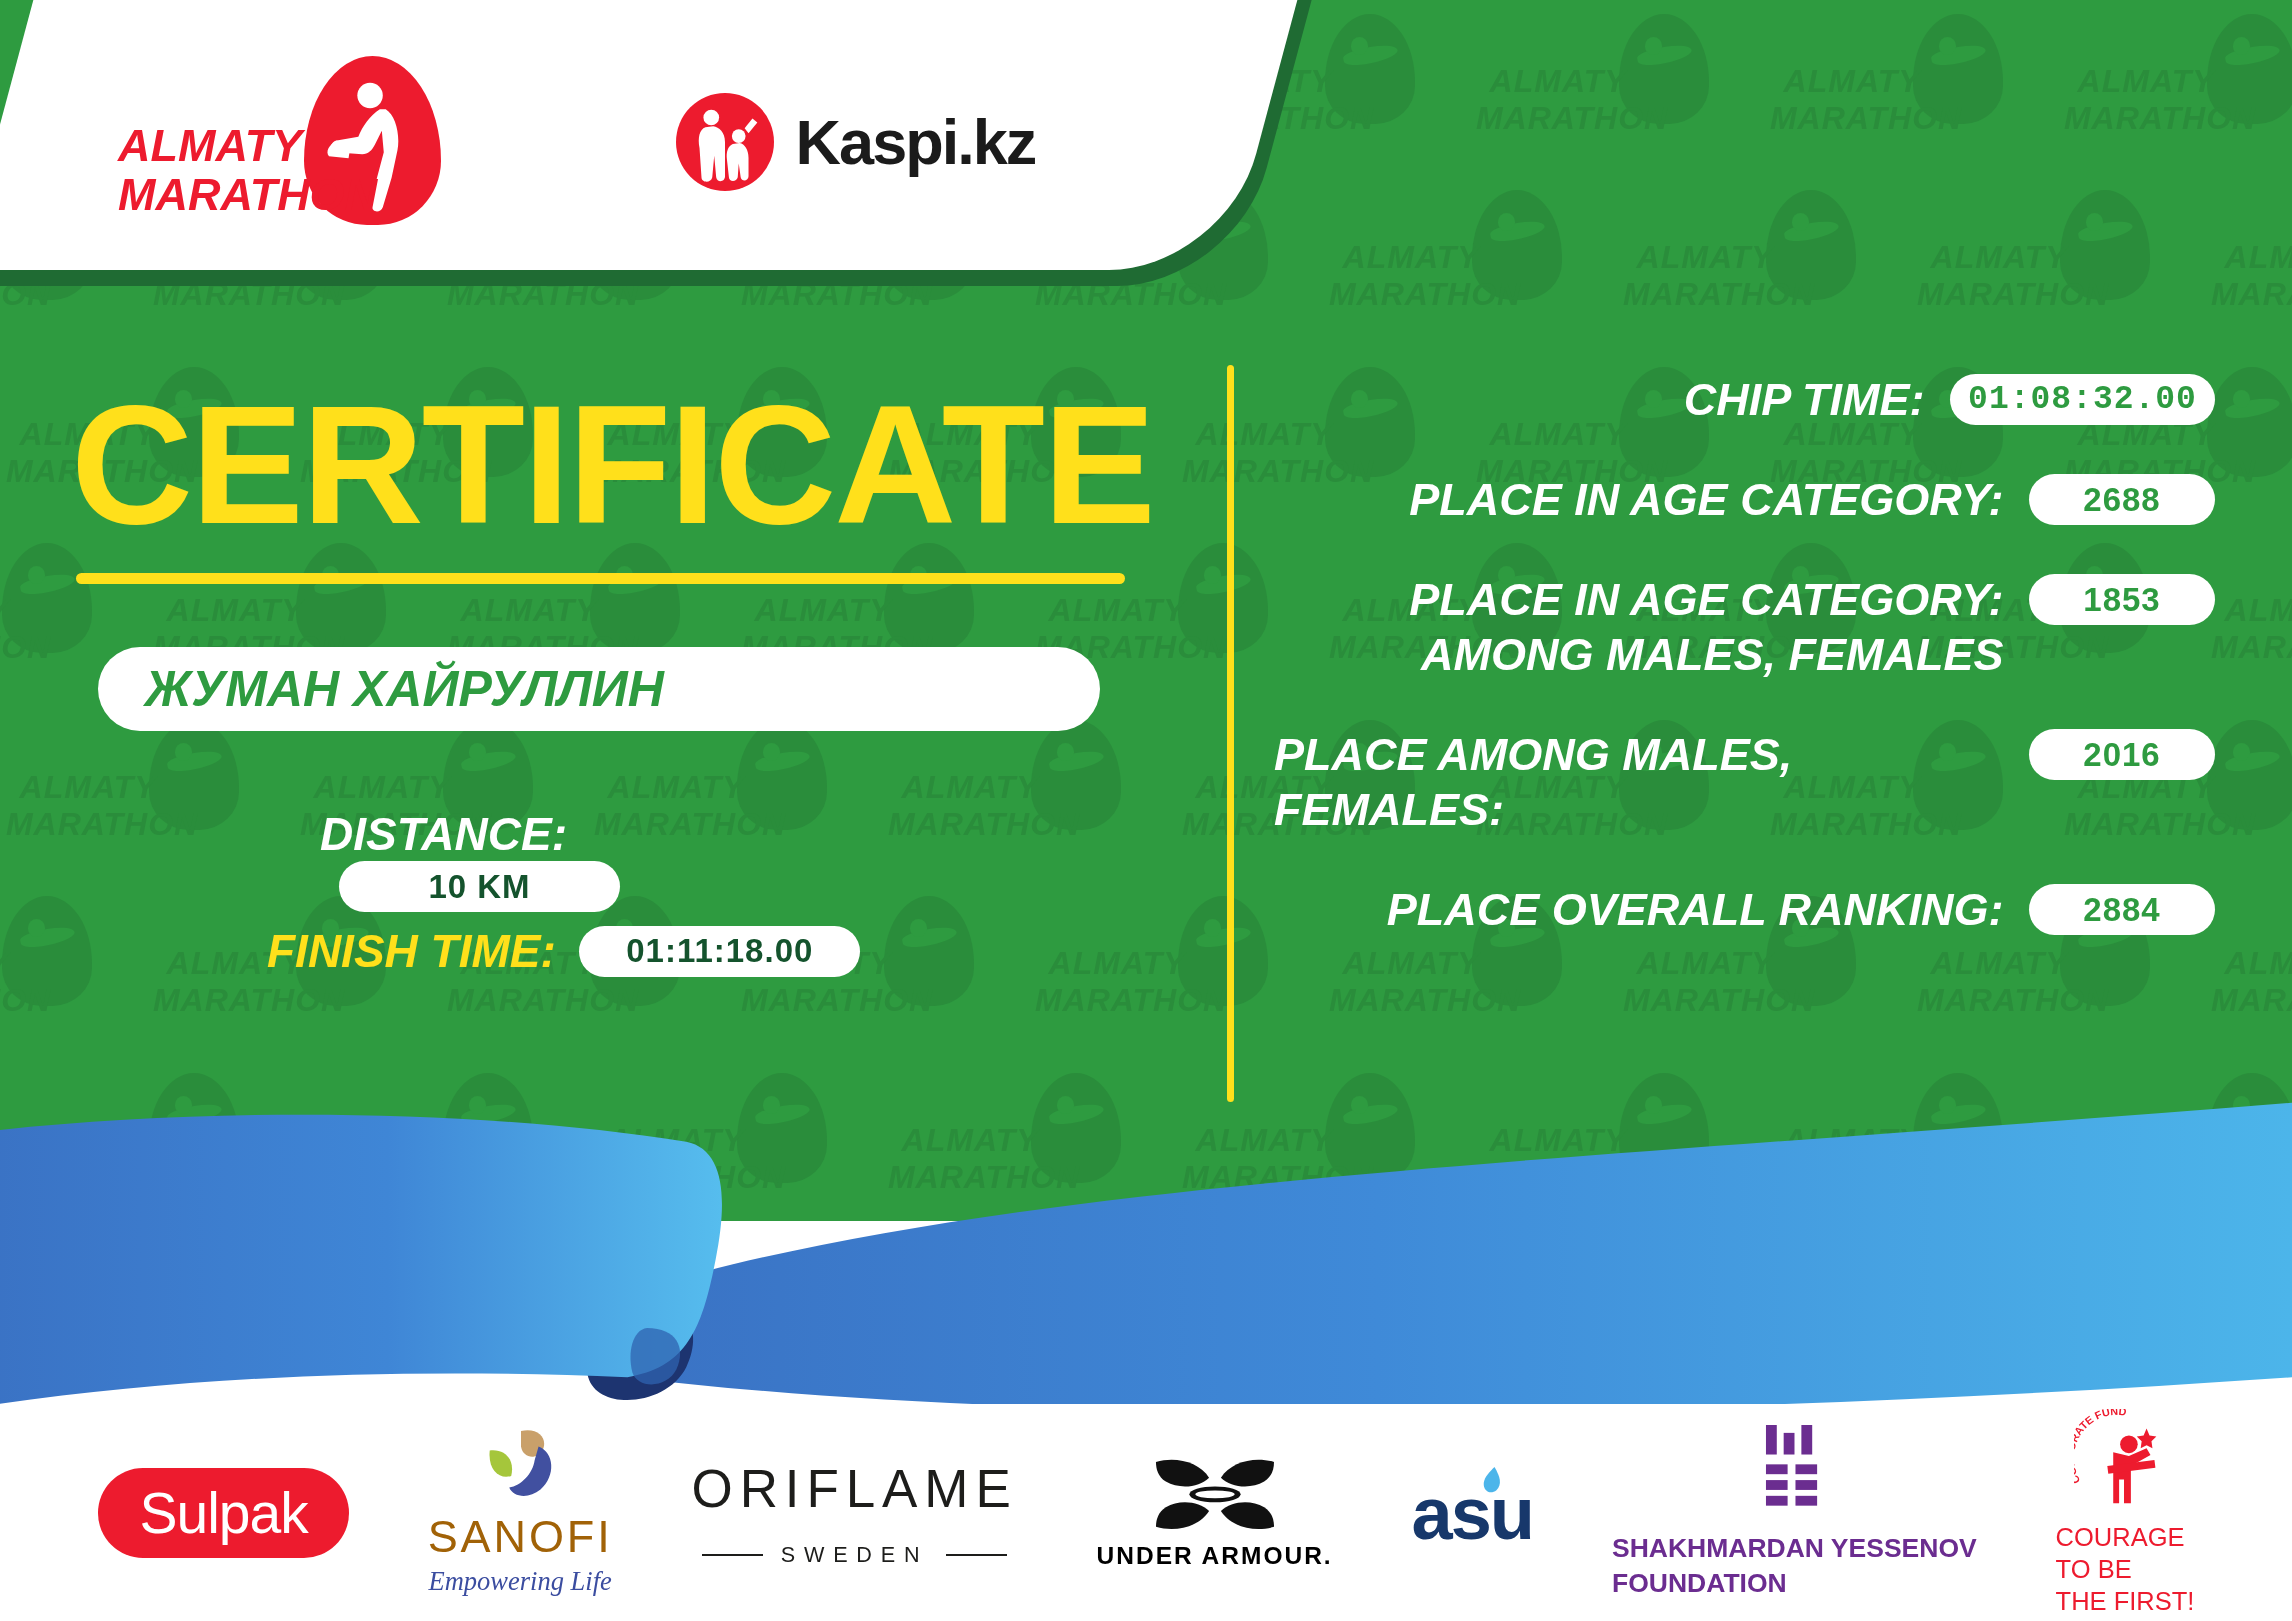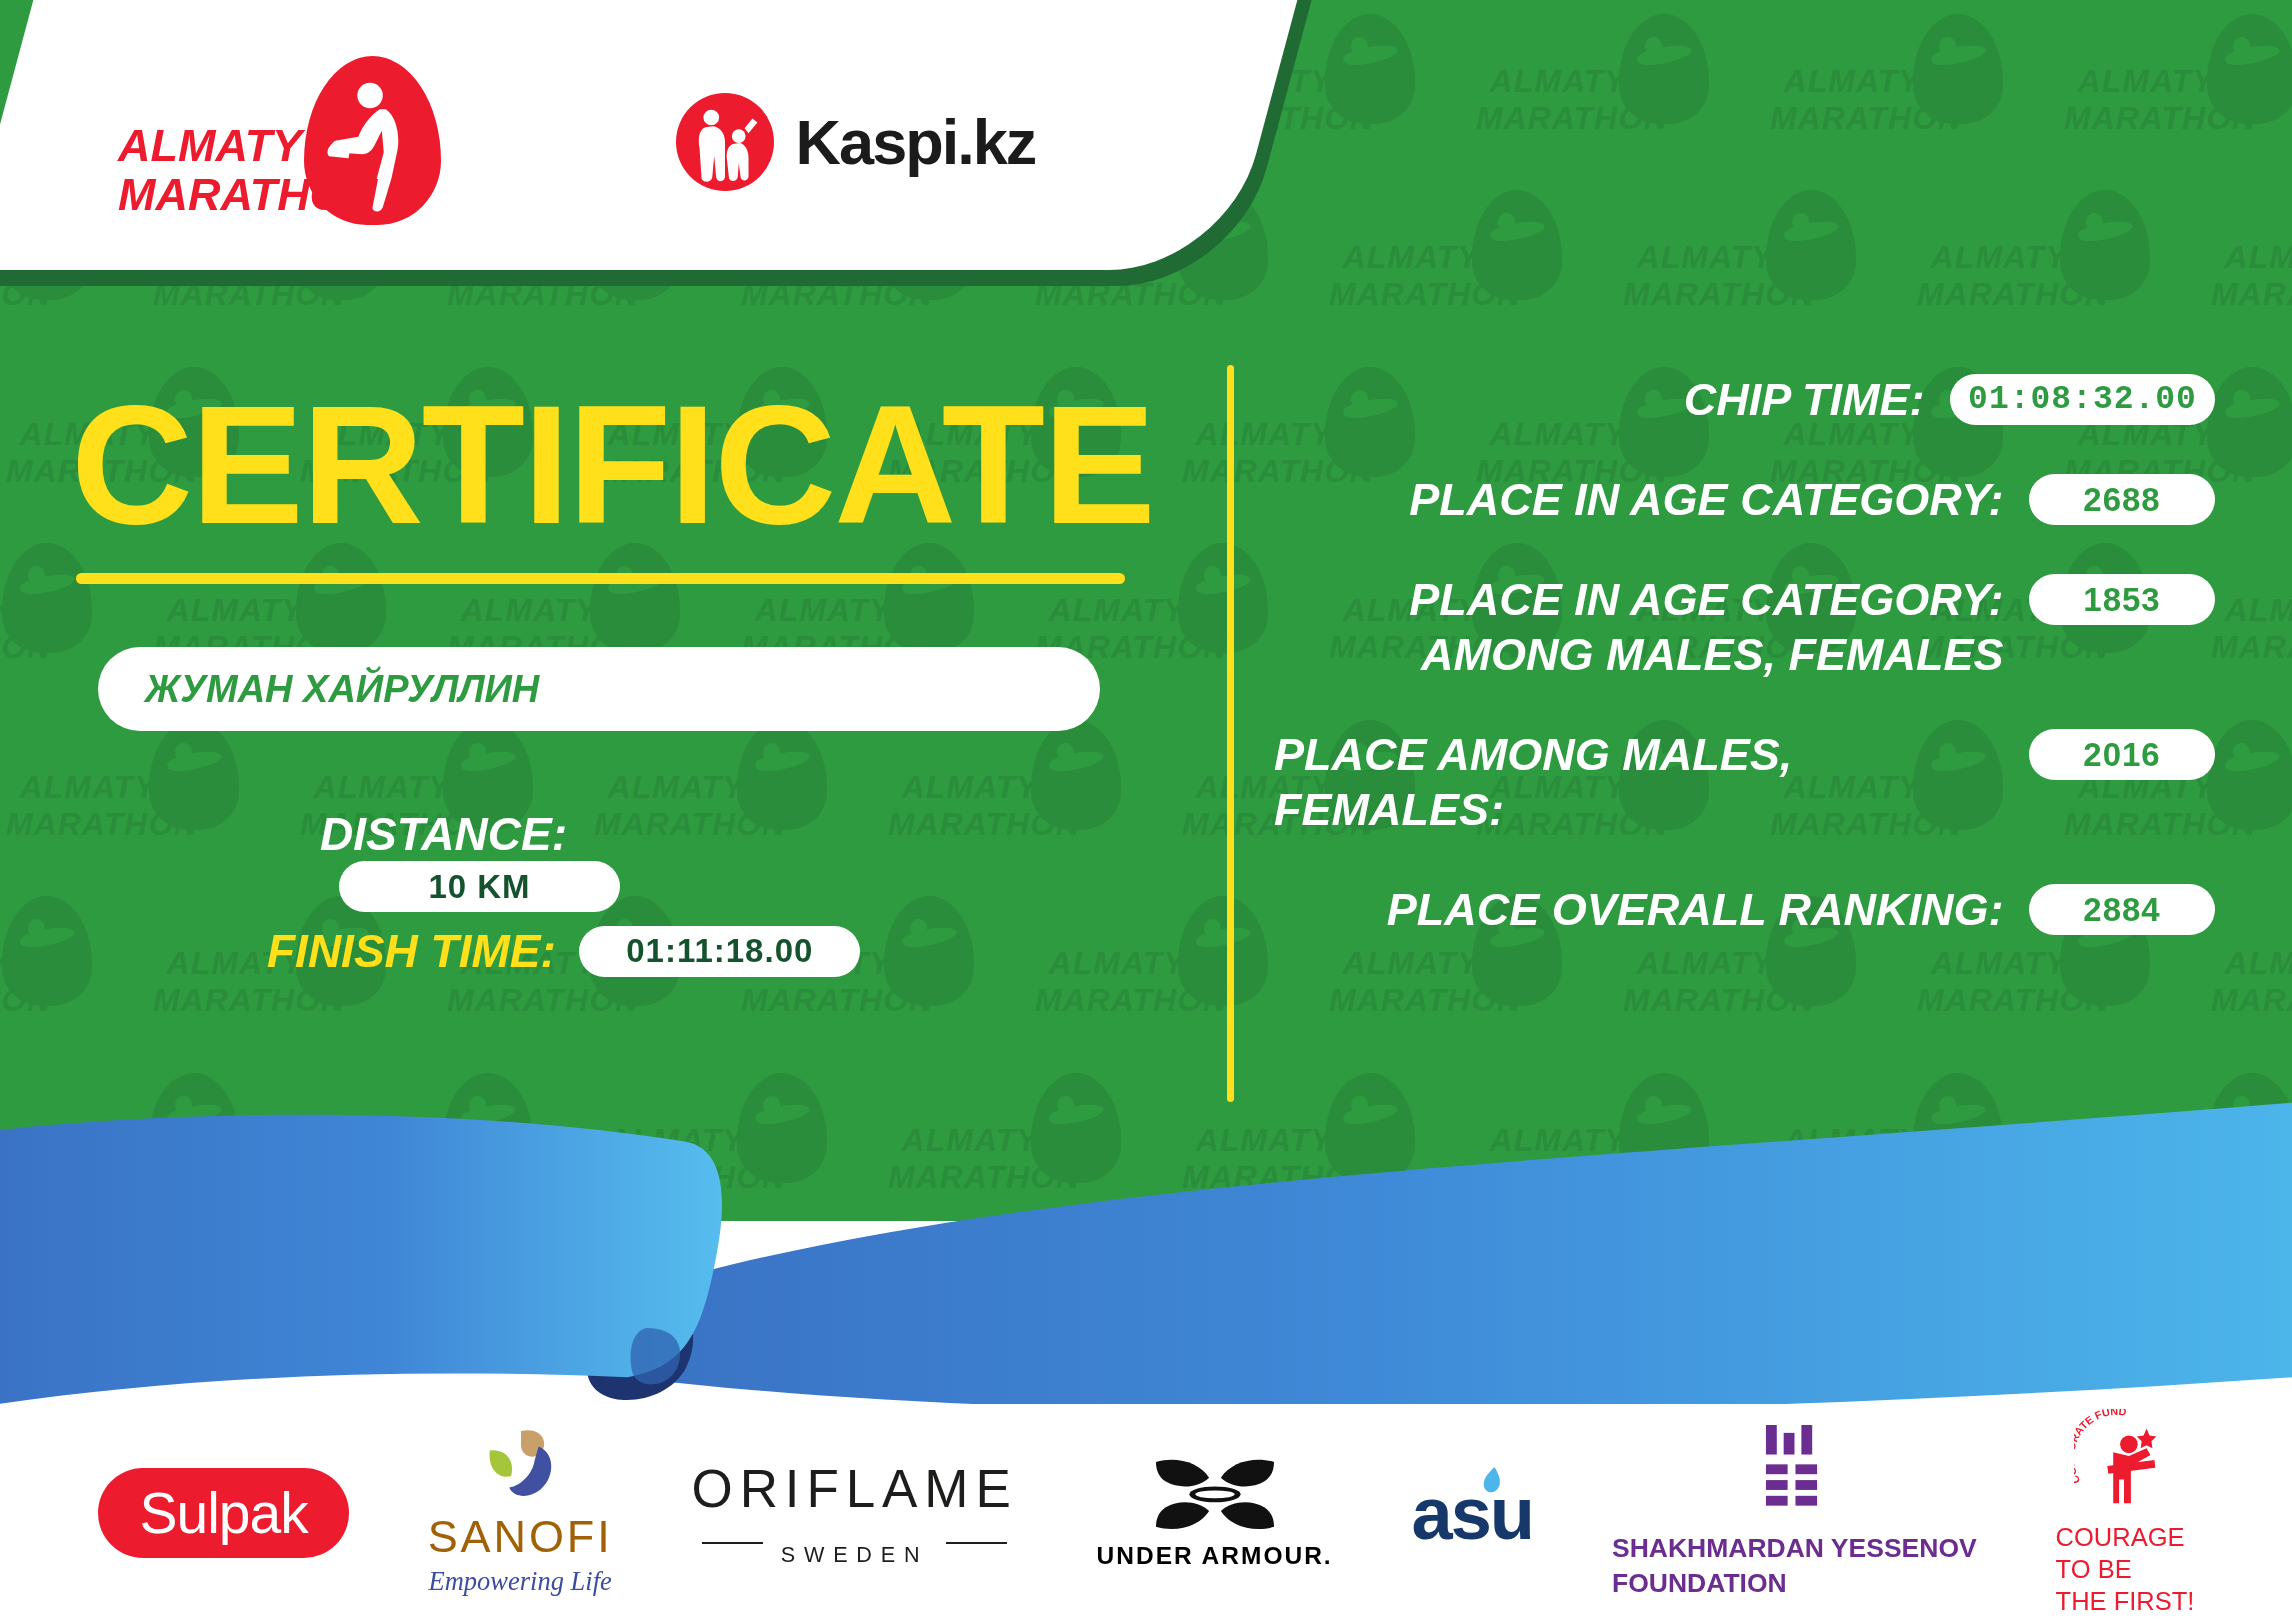--- a/index.html
+++ b/index.html
@@ -106,21 +106,21 @@
     position:absolute;left:76px;top:573px;width:1049px;height:10.8px;
     background:#ffe01b;border-radius:5.9px;
   }
   .name-pill{
     position:absolute;left:98px;top:647px;width:1002px;height:84px;
     background:#ffffff;border-radius:42px;
     display:flex;align-items:center;
   }
   .name-pill span{
     margin-left:47px;color:#2e9b40;font-weight:900;font-style:italic;
-    font-size:38px;letter-spacing:0px;
+    font-size:50px;letter-spacing:0px;
     font-family:"Liberation Sans",sans-serif;
   }
 
   .field-row{position:absolute;display:flex;align-items:center;}
   .field-label{
     font-weight:900;font-style:italic;font-size:46px;color:#ffffff;
     font-family:"Liberation Sans",sans-serif;white-space:nowrap;
   }
   .field-label.yellow{color:#ffe01b;}
   .field-pill{
@@ -183,21 +183,21 @@
     color:#fff;font-weight:400;font-size:57px;letter-spacing:-1px;
     font-family:"Liberation Sans",sans-serif;
   }
   .sp-sanofi-mark{position:relative;width:84px;height:76px;margin-bottom:5.9px;}
   .sp-sanofi-name{color:#a16207;font-size:45px;letter-spacing:2.9px;
     font-family:"Liberation Sans",sans-serif;}
   .sp-sanofi-tag{color:#3b4da0;font-size:26.5px;font-style:italic;margin-top:3.9px;
     font-family:"Liberation Serif",serif;}
   .sp-ori-name{color:#1d1d1b;font-size:53px;letter-spacing:6.9px;
     font-family:"Liberation Sans",sans-serif;}
-  .sp-ori-sub{display:flex;align-items:flex-start;gap:18px;margin-top:23px;}
+  .sp-ori-sub{display:flex;align-items:center;gap:18px;margin-top:23px;}
   .sp-ori-sub .ln{width:61px;height:2px;background:#1d1d1b;}
   .sp-ori-sub span{color:#1d1d1b;font-size:21.6px;letter-spacing:8.8px;
     font-family:"Liberation Sans",sans-serif;}
   .sp-ua-mark{position:relative;width:122px;height:76px;}
   .sp-ua-name{color:#000;font-weight:700;font-size:24.5px;letter-spacing:2px;margin-top:9.8px;
     font-family:"Liberation Sans",sans-serif;}
   .sp-asu{position:relative;color:#17386b;font-weight:700;font-size:74px;letter-spacing:-2px;
     font-family:"Liberation Sans",sans-serif;}
   .sp-shakh{display:flex;align-items:center;gap:25.5px;}
   .sp-shakh-mark{position:relative;width:61px;height:80px;}

